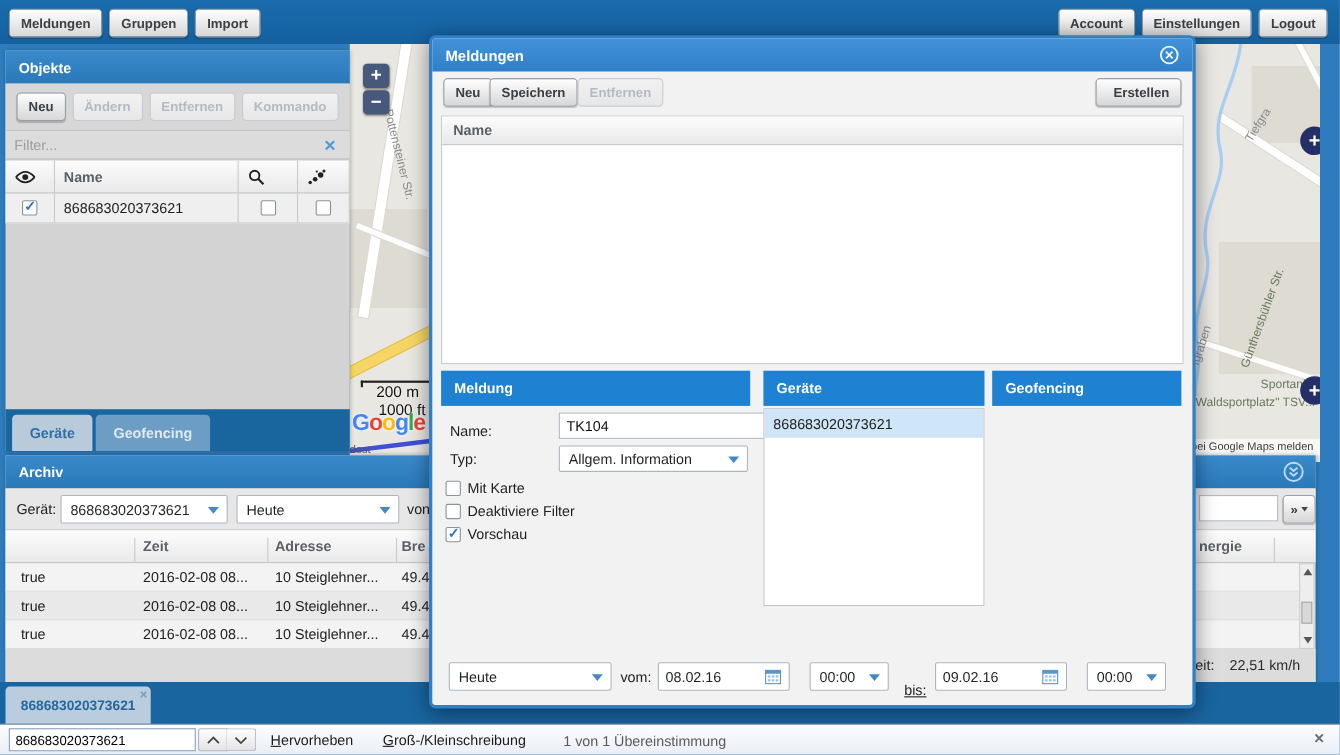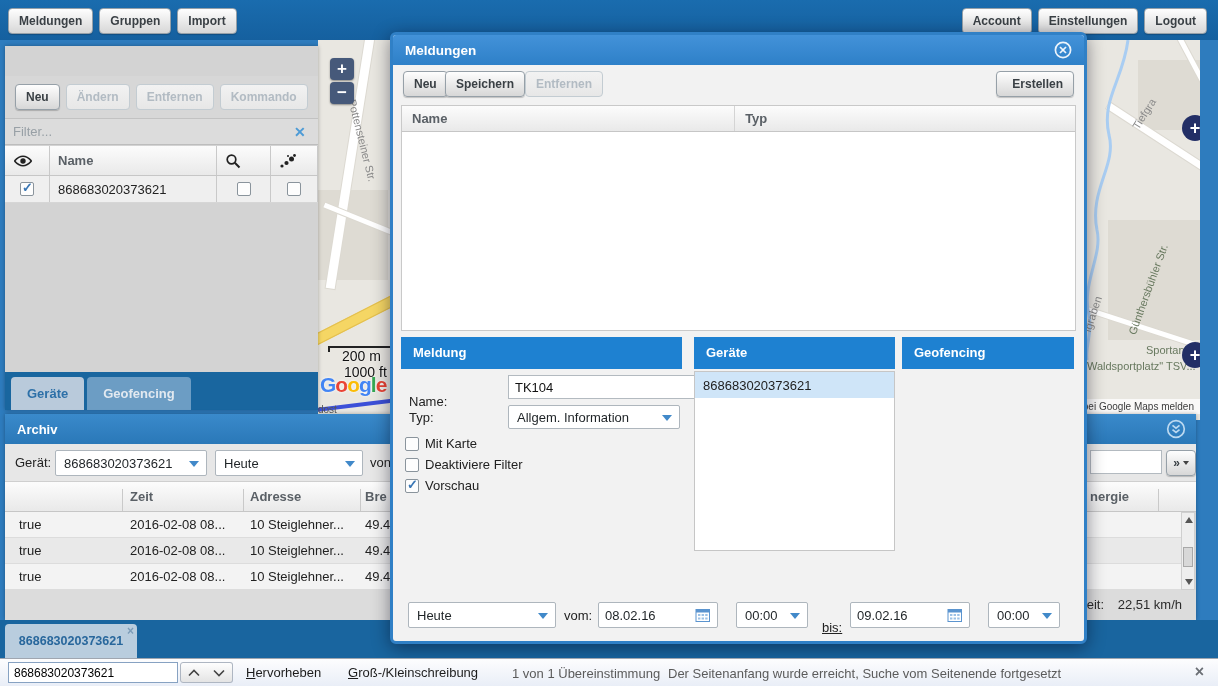--- a/index.html
+++ b/index.html
@@ -185,20 +185,21 @@
       <div class="gbtn">Import</div>
     </div>
     <div class="grp right">
       <div class="gbtn">Account</div>
       <div class="gbtn">Einstellungen</div>
       <div class="gbtn">Logout</div>
     </div>
   </div>
 
   <div id="objekte">
+    <div class="phead">Objekte</div>
     <div id="obj-toolbar">
       <div class="gbtn">Neu</div>
       <div class="gbtn disabled">Ändern</div>
       <div class="gbtn disabled">Entfernen</div>
       <div class="gbtn disabled">Kommando</div>
     </div>
     <div id="obj-filter">
       <input placeholder="Filter..." style="">
       <span class="clear">✕</span>
     </div>
@@ -340,26 +341,25 @@
     </div>
     <div id="modal-toolbar">
       <div class="gbtn" style="left:10px;">Neu</div>
       <div class="gbtn" style="left:52px;">Speichern</div>
       <div class="gbtn disabled" style="left:132px;">Entfernen</div>
       <div class="gbtn" style="right:10px;padding-left:15px;">Erstellen</div>
     </div>
     <div id="mtable">
       <div class="thead">
         <div>Name</div>
-        <div>Typ</div>
       </div>
     </div>
 
     <div class="shead abs" style="left:8px;top:302px;width:281px;height:32px;">Meldung</div>
-    <span class="flabel" style="left:16px;top:359px;">Name:</span>
+    <span class="flabel" style="left:16px;top:349px;">Name:</span>
     <input class="finput" style="left: 115px; top: 340px; width: 192px;" value="TK104">
     <span class="flabel" style="left:16px;top:375px;">Typ:</span>
     <div class="sel abs" style="left:115px;top:370px;width:172px;height:24px;">
       <span>Allgem. Information</span>
         <span class="arr" style="top:9px;"></span>
     </div>
     <div class="cbrow" style="left:12px;top:401px;">
       <span class="cb"></span>
       <span>Mit Karte</span>
     </div>
@@ -429,17 +429,16 @@
       </svg>
     </div>
     <div class="fnav" id="find-next">
       <svg width="12" height="8">
         <polyline points="1,1.5 6,6.5 11,1.5" fill="none" stroke="#444" stroke-width="1.6"></polyline>
       </svg>
     </div>
     <span class="accesskey" style="position:absolute;left:246px;top:6px;">Hervorheben</span>
     <span class="accesskey" style="position:absolute;left:348px;top:6px;">Groß-/Kleinschreibung</span>
     <span class="fstatus" style="position:absolute;left:512px;top:7px;">1 von 1 Übereinstimmung</span>
-    <span class="fstatus" style="position:absolute;left:668px;top:7px;">Der Seitenanfang wurde erreicht, Suche vom Seitenende fortgesetzt</span>
     <span id="find-close">×</span>
   </div>
 
 </div>
 
 </body></html>

